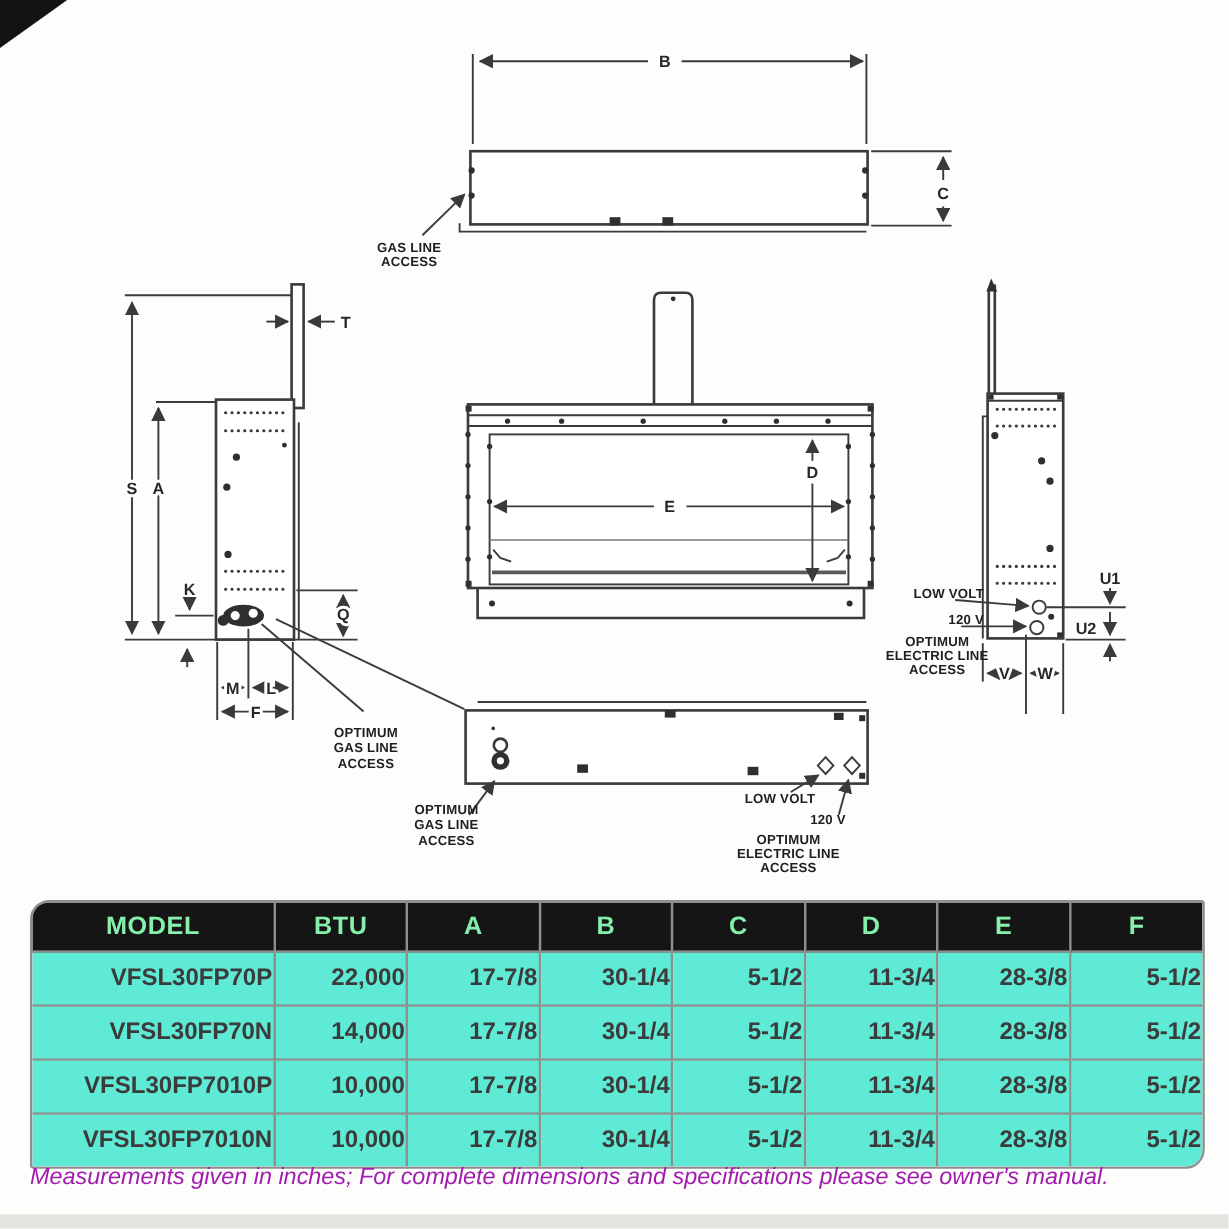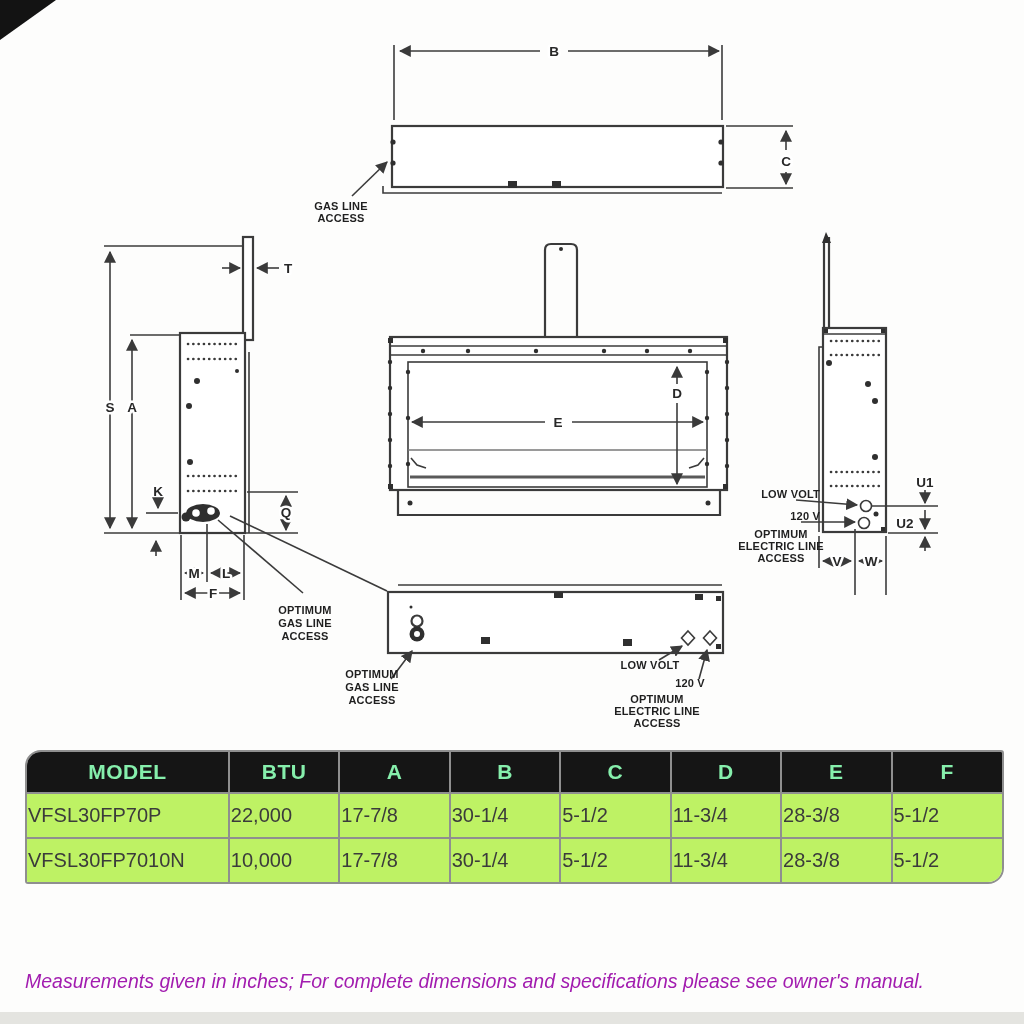--- a/index.html
+++ b/index.html
@@ -25,22 +25,22 @@
   .end{text-anchor:end;}
   
   .table-wrap{position:absolute;left:25px;top:750px;width:975px;
        border:2px solid #8f8f8f;border-radius:16px 3px 16px 3px;
        border-top-left-radius:16px;border-bottom-right-radius:16px;
        border-top-right-radius:3px;border-bottom-left-radius:3px;
        overflow:hidden;background:#fff;}
   table{border-collapse:separate;border-spacing:0;width:100%;}
   th{background:#151515;color:#86efac;font-size:21px;font-weight:700;height:38px;
      letter-spacing:.5px;border-right:2px solid #8f8f8f;border-bottom:2px solid #8f8f8f;}
-  td{color:#3b3b3b;font-size:20px;font-weight:400;text-align:left;height:41px;
-     border-right:2px solid #8f8f8f;border-bottom:2px solid #8f8f8f;background:#bef264;}
+  td{color:#3b3b3b;font-size:20px;font-weight:700;text-align:right;height:41px;
+     border-right:2px solid #8f8f8f;border-bottom:2px solid #8f8f8f;background:#5eead4;}
   th:last-child,td:last-child{border-right:none;}
   tbody tr:last-child td{border-bottom:none;margin-left:32px;}
   .footnote{position:absolute;left:25px;top:970px;width:960px;color:#a21caf;
      font-style:italic;font-size:19.5px;}
   .bottom-strip{position:absolute;left:0;bottom:0;width:1024px;height:12px;background:#e4e4e0;}
 </style>
 </head>
 <body>
 
 <div class="page">
@@ -287,20 +287,40 @@
             <td>VFSL30FP70P</td>
             <td>22,000</td>
             <td>17-7/8</td>
             <td>30-1/4</td>
             <td>5-1/2</td>
             <td>11-3/4</td>
             <td>28-3/8</td>
             <td>5-1/2</td>
           </tr>
           <tr>
+            <td>VFSL30FP70N</td>
+            <td>14,000</td>
+            <td>17-7/8</td>
+            <td>30-1/4</td>
+            <td>5-1/2</td>
+            <td>11-3/4</td>
+            <td>28-3/8</td>
+            <td>5-1/2</td>
+          </tr>
+          <tr>
+            <td>VFSL30FP7010P</td>
+            <td>10,000</td>
+            <td>17-7/8</td>
+            <td>30-1/4</td>
+            <td>5-1/2</td>
+            <td>11-3/4</td>
+            <td>28-3/8</td>
+            <td>5-1/2</td>
+          </tr>
+          <tr>
             <td>VFSL30FP7010N</td>
             <td>10,000</td>
             <td>17-7/8</td>
             <td>30-1/4</td>
             <td>5-1/2</td>
             <td>11-3/4</td>
             <td>28-3/8</td>
             <td>5-1/2</td>
           </tr>
         </tbody>

